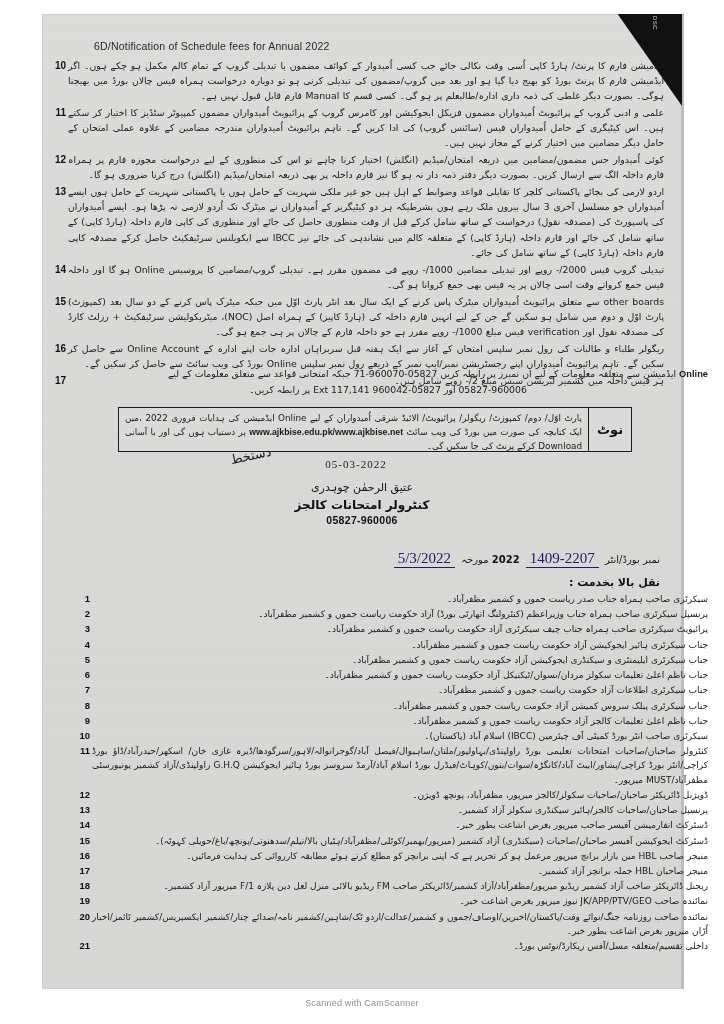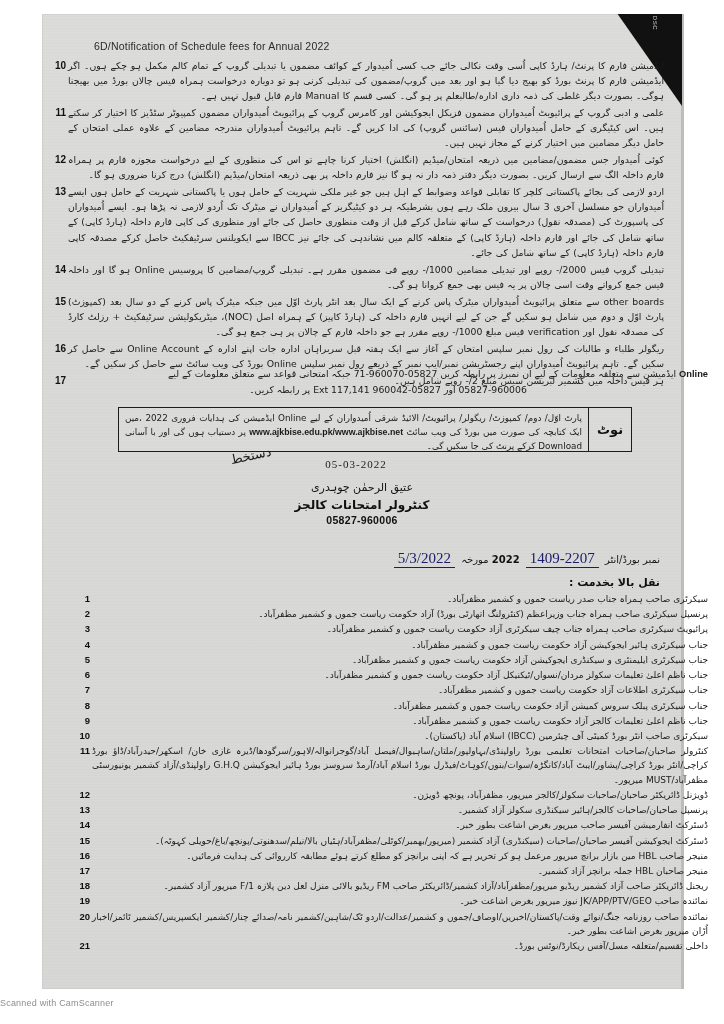--- a/index.html
+++ b/index.html
@@ -174,21 +174,21 @@
   .dist-item .urdu{
     font-family:"DejaVu Sans",sans-serif;
     font-size:9px;line-height:1.58;color:#1b1b1b;
     text-align:justify;text-align-last:right;
     padding-left:24px;
   }
 
   
   .camscanner{
     position:absolute;left:0;top:998px;width:724px;
-    font-size:9px;color:#8e8e8e;
+    text-align:center;font-size:9px;color:#8e8e8e;
     letter-spacing:.2px;
   }
 </style>
 </head>
 <body>
 
 <div class="page">
   <div class="sheet-edge"></div>
 
   <div class="corner-fold">

